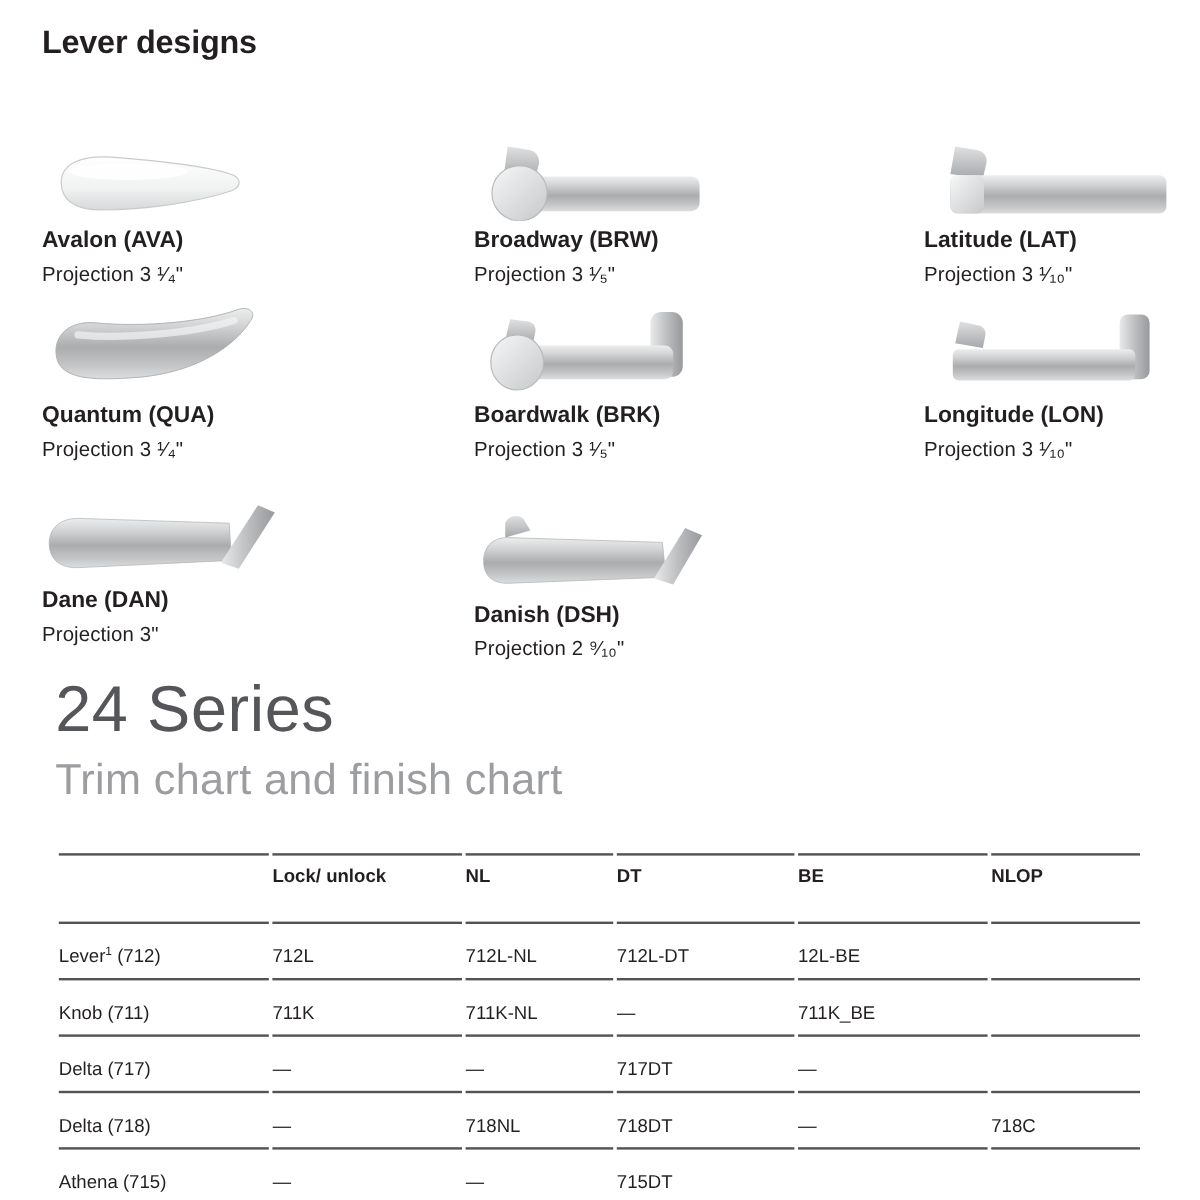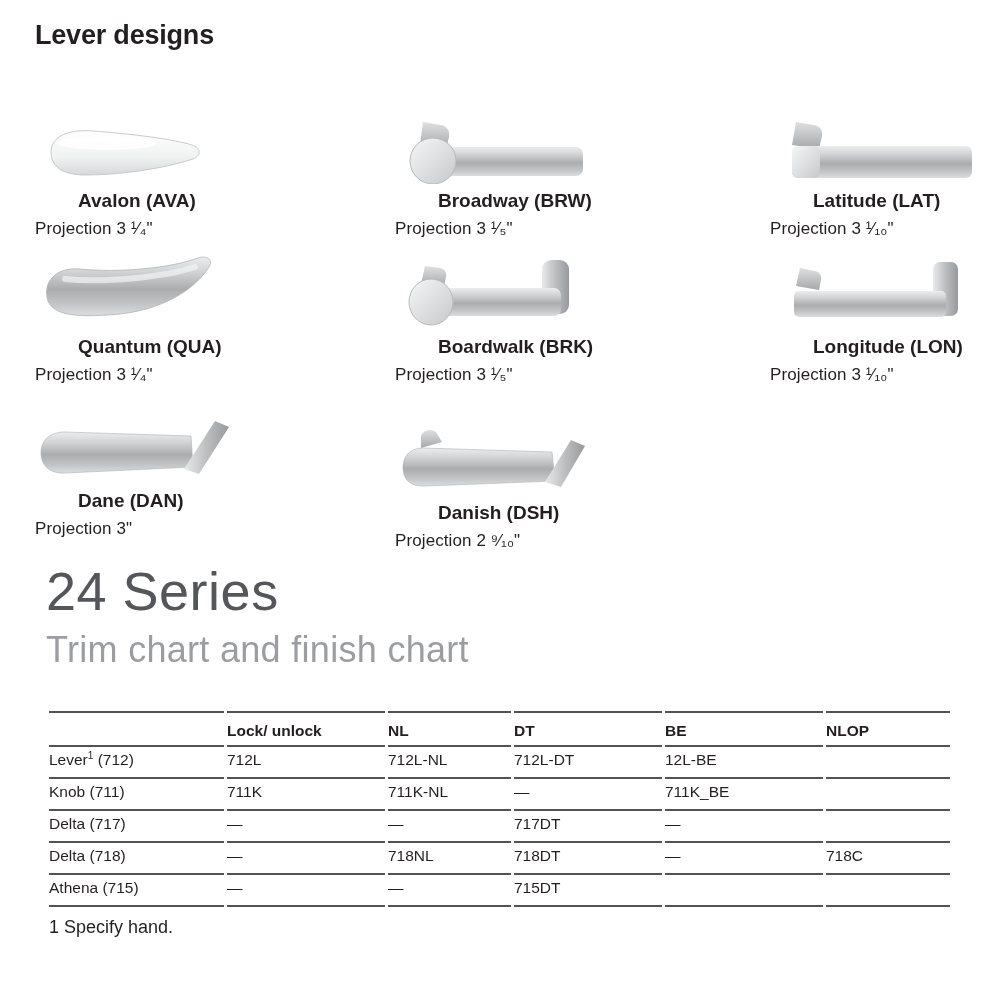--- a/index.html
+++ b/index.html
@@ -10,33 +10,33 @@
   }
   *{box-sizing:border-box;margin:0;padding:0;}
   html,body{background:#ffffff;}
   body{font-family:"Liberation Sans","DejaVu Sans",sans-serif;color:var(--text);}
   .page{position:relative;width:1000px;height:1000px;background:#ffffff;overflow:hidden;}
 
   .page-title{position:absolute;left:35px;top:20px;font-size:27px;font-weight:700;letter-spacing:-0.2px;color:var(--text);}
 
   .lever{position:absolute;}
   .lever-art{display:flex;align-items:flex-end;}
-  .lever-name{font-size:19px;font-weight:600;margin-top:6px;color:var(--text);margin-left:43px;}
+  .lever-name{font-size:19px;font-weight:600;margin-top:6px;color:var(--text);}
   .lever-proj{font-size:17px;font-weight:400;margin-top:7px;color:var(--text);letter-spacing:0.1px;}
 
   .series{position:absolute;left:46px;top:563px;}
   .series-title{font-size:54px;font-weight:300;color:var(--title-gray);line-height:1.05;letter-spacing:0.5px;}
   .series-subtitle{font-size:36px;font-weight:300;color:var(--subtitle-gray);margin-top:9px;letter-spacing:0.3px;}
 
   .table-block{position:absolute;left:46px;top:700px;width:914px;}
   .fn-label{font-size:16px;font-weight:700;color:var(--text);margin-left:3px;}
   table.fn{width:907px;table-layout:fixed;border-collapse:separate;border-spacing:3px 0;margin-top:11px;}
   table.fn th, table.fn td{text-align:left;font-size:15.5px;color:var(--text);overflow:hidden;white-space:nowrap;}
-  table.fn thead th{font-weight:700;border-top:2px solid var(--rule);border-bottom:2px solid var(--rule);padding:9px 0 5px 0;}
-  table.fn tbody td{font-weight:400;border-bottom:2px solid var(--rule);padding:4px 0 8px 0;}
+  table.fn thead th{font-weight:700;border-top:2px solid var(--rule);border-bottom:2px solid var(--rule);padding:9px 0 28px 0;}
+  table.fn tbody td{font-weight:400;border-bottom:2px solid var(--rule);padding:19px 0 8px 0;}
   table.fn sup{font-size:10px;vertical-align:super;line-height:0;}
   .footnote{font-size:18px;color:var(--text);margin-top:10px;margin-left:3px;}
 </style>
 </head>
 <body>
 
 <svg width="0" height="0" style="position:absolute" aria-hidden="true">
   <defs>
     <linearGradient id="gBar" x1="0" y1="0" x2="0" y2="1">
       <stop offset="0" stop-color="#eceded"></stop>

